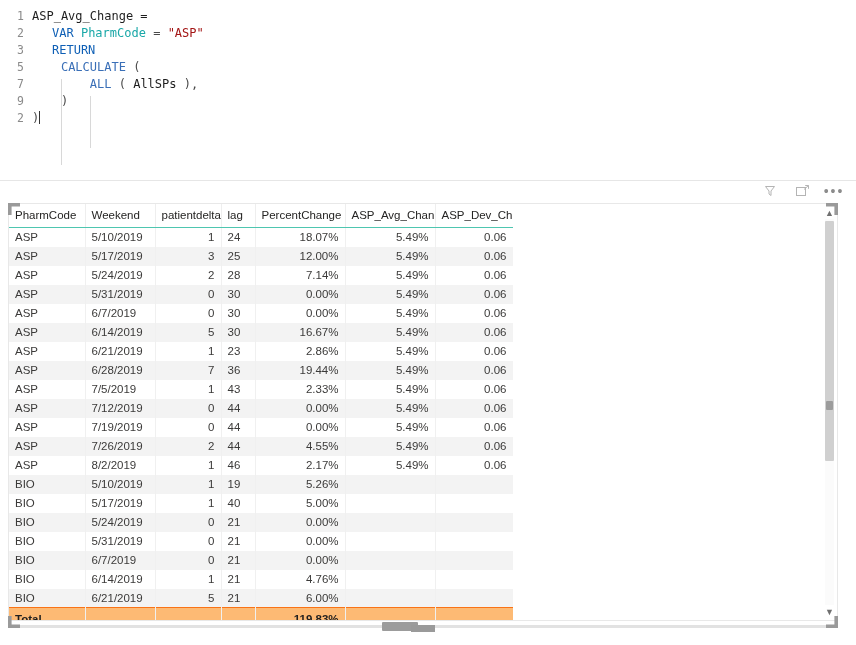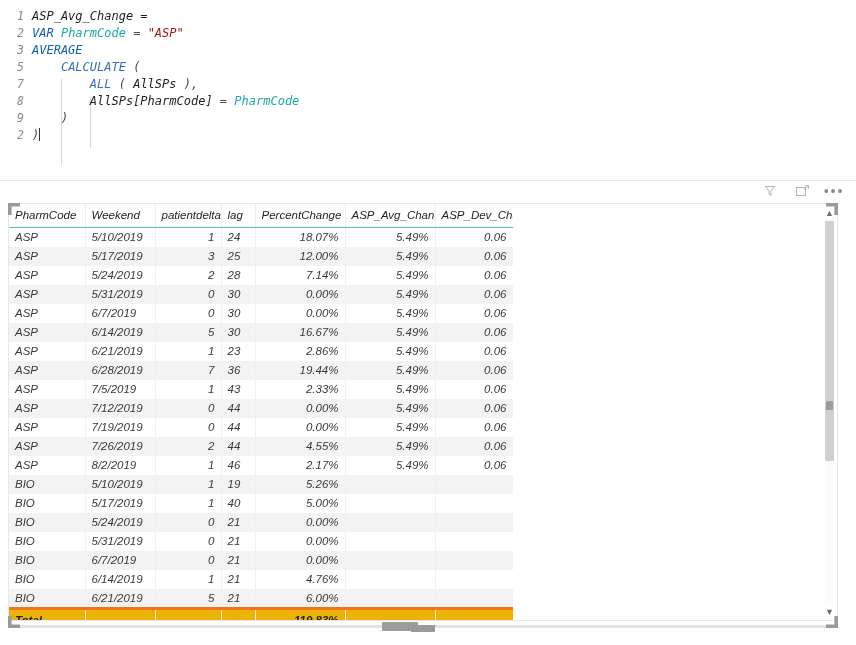--- a/index.html
+++ b/index.html
@@ -2,21 +2,21 @@
 <html><head>
 <meta charset="utf-8">
 <style>
   html, body {
     margin: 0; padding: 0;
     width: 856px; height: 645px;
     background: #ffffff;
     font-family: "Liberation Sans", sans-serif;
     overflow: hidden;
   }
-  #root { position: relative; width: 856px; height: 645px; background:#ffffff;font-style:italic; }
+  #root { position: relative; width: 856px; height: 645px; background:#ffffff; }
 
   
   .formula-pane {
     position: absolute; left: 0; top: 0; width: 856px; height: 180px;
     background: #ffffff;
     border-bottom: 1px solid #e6e6e6;
     overflow: hidden;
   }
   .code-line {
     position: relative;
@@ -30,21 +30,21 @@
     width: 22px;
     text-align: right;
     color: #8a8a8a;
     font-family: "DejaVu Sans Mono", monospace;
     font-size: 11.5px;
     margin-right: 8px;
     vertical-align: top;
     -moz-user-select: none;
   }
   .code-text { display: inline-block; vertical-align: top; color: #1e1e1e; }
-  .tok-kw     { color: #0e5fb5; }
+  .tok-kw     { color: #0e5fb5; margin-left: 20px; }
   .tok-fn     { color: #3a6fb7; }
   .tok-var    { color: #1aa8a8; }
   .tok-str    { color: #a31515; }
   .tok-punct  { color: #4a4a4a; }
   .tok-plain  { color: #1e1e1e; }
   .indent-guide {
     position: absolute;
     width: 1px; background: #d8d8d8;
   }
   .caret {
@@ -105,22 +105,22 @@
     white-space: nowrap;
     overflow: hidden;
     color: #3b3a39;
   }
   tr.alt td { background: #f3f3f3; }
   .num { text-align: right; }
   .txt { text-align: left; }
   tr.total-row td {
     font-weight: bold;
     color: #201f1e;
-    border-top: 3px solid #f97316;
-    background: #eab308;
+    border-top: 1px solid #f97316;
+    background: #fdba74;
     height: 22px;
   }
 
   
   .vscroll {
     position: absolute; right: 1px; top: 1px; width: 13px; height: 414px;
     background: #ffffff;
   }
   .vscroll .track { position:absolute; left:2px; top:14px; width:9px; height:386px; background:#fbfbfb; }
   .vscroll .thumb { position:absolute; left:2px; top:16px; width:9px; height:240px; background:#d0d0d0; border-radius:1px; cursor:pointer;}
@@ -157,24 +157,23 @@
 <body>
 
 <div id="root">
 
   <div class="formula-pane">
     <div class="indent-guide" style="left:61px; top:79px; height:86px;"></div>
     <div class="indent-guide" style="left:90px; top:96px; height:52px;"></div>
     <div id="code-body" style="padding-top:8px; padding-left:2px;">
         <div class="code-line"><span class="gutter">1</span><span class="code-text"><span class="tok-plain">ASP_Avg_Change =</span></span></div>
         <div class="code-line"><span class="gutter">2</span><span class="code-text"><span class="tok-kw">VAR </span><span class="tok-var">PharmCode</span><span class="tok-punct"> = </span><span class="tok-str">"ASP"</span></span></div>
-        <div class="code-line"><span class="gutter">3</span><span class="code-text"><span class="tok-kw">AVERAGE</span></span></div>
+        <div class="code-line"><span class="gutter">3</span><span class="code-text"><span class="tok-kw">RETURN</span></span></div>
         <div class="code-line"><span class="gutter">5</span><span class="code-text"><span class="tok-plain">    </span><span class="tok-fn">CALCULATE</span><span class="tok-punct"> (</span></span></div>
         <div class="code-line"><span class="gutter">7</span><span class="code-text"><span class="tok-plain">        </span><span class="tok-fn">ALL</span><span class="tok-punct"> ( </span><span class="tok-plain">AllSPs</span><span class="tok-punct"> ),</span></span></div>
-        <div class="code-line"><span class="gutter">8</span><span class="code-text"><span class="tok-plain">        </span><span class="tok-plain">AllSPs[PharmCode]</span><span class="tok-punct"> = </span><span class="tok-var">PharmCode</span></span></div>
         <div class="code-line"><span class="gutter">9</span><span class="code-text"><span class="tok-punct">    )</span></span></div>
         <div class="code-line"><span class="gutter">2</span><span class="code-text"><span class="tok-punct">)</span><span class="caret"></span></span></div>
       </div>
   </div>
 
   <div class="visual-toolbar">
     <div class="vt-icons">
       <div class="vt-icon" title="Filters">
         <svg width="14" height="14" viewBox="0 0 14 14" fill="none" stroke="#b4b4b4" stroke-width="1">
           <path d="M2.5 2.5 H11.5 L8 7 V11.5 L6 10 V7 Z"></path>

